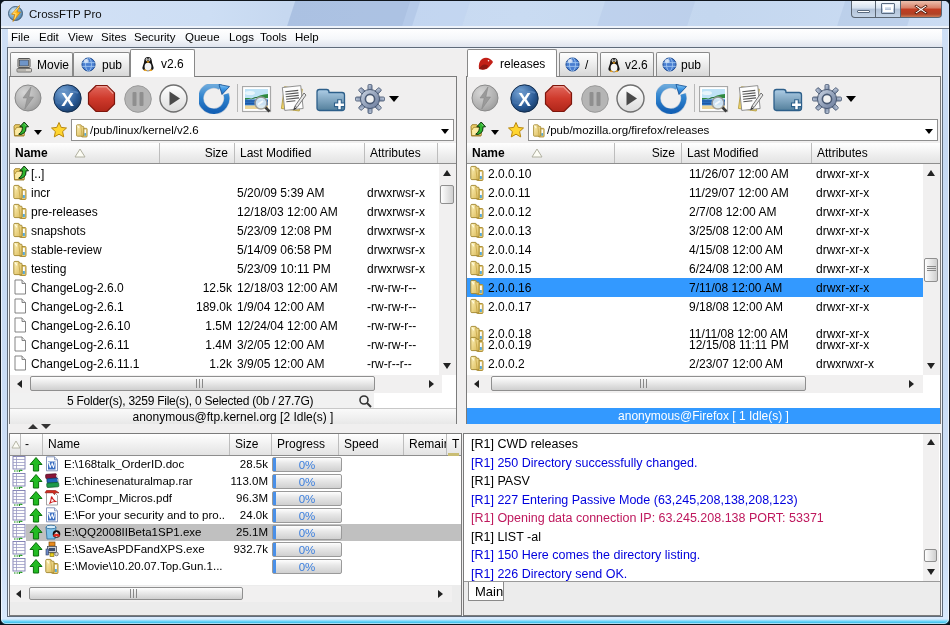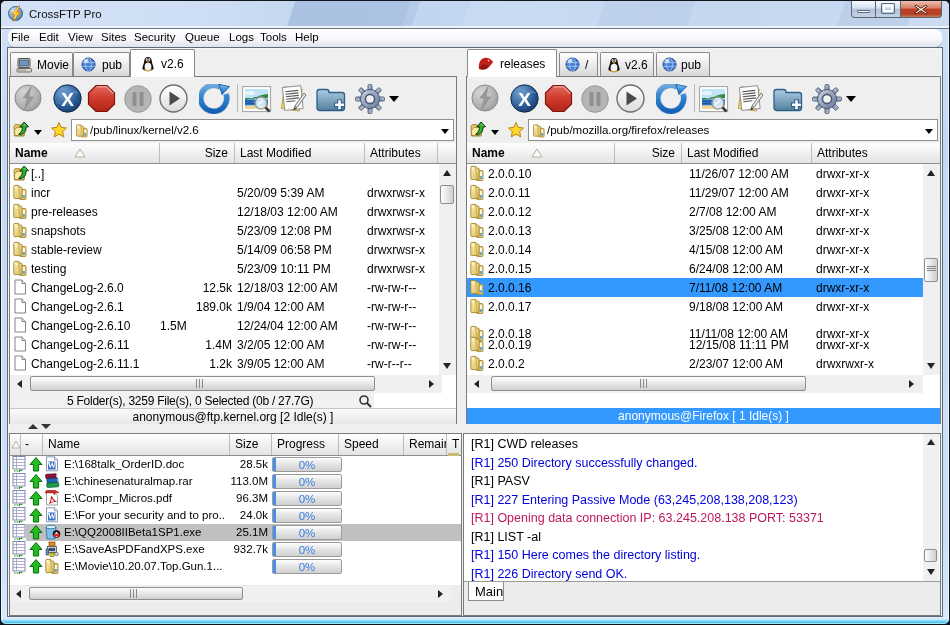--- a/index.html
+++ b/index.html
@@ -13,21 +13,21 @@
 #titlebar .streak { position:absolute; top:0; height:26px; }
 #titlehl { position:absolute; left:1px; top:26px; width:948px; height:2px; background:#eef3fa; }
 #titledk { position:absolute; left:1px; top:28px; width:948px; height:1px; background:#6a7585; }
 #titletext { position:absolute; left:29px; top:8px; font-size:11.5px; color:#101010; }
 #winbtns { position:absolute; left:851px; top:1px; height:17px; display:flex; }
 .wbtn { height:17px; border:1px solid #5a6572; border-top:none; position:relative; }
 .wbtn.min { width:25px; border-radius:0 0 0 4px; background:linear-gradient(180deg,#f6fafd 0%,#d5e1ef 45%,#b2c2d8 50%,#c4d4e7 100%); }
 .wbtn.max { width:25px; border-left:none; background:linear-gradient(180deg,#f6fafd 0%,#d5e1ef 45%,#b2c2d8 50%,#c4d4e7 100%); }
 .wbtn.close { width:41px; border-left:none; border-radius:0 0 4px 0; background:linear-gradient(180deg,#ecc0ae 0%,#d8826a 42%,#c23d22 52%,#b04226 82%,#cc7a55 100%); }
 #menubar { position:absolute; left:8px; top:29px; width:934px; height:19px;
-  background:linear-gradient(180deg,#ffffff 0%,#f5f7fa 55%,#dfe4ee 100%); border-bottom:1px solid #9aa2b2;border-radius:7px; }
+  background:linear-gradient(180deg,#ffffff 0%,#f5f7fa 55%,#dfe4ee 100%); border-bottom:1px solid #9aa2b2; }
 #menubar span { position:absolute; top:2px; font-size:11.5px; }
 #clientdark { position:absolute; left:7px; top:47px; width:936px; height:570px; border:1px solid #5f6b7a; }
 #clientlite { position:absolute; left:8px; top:48px; width:934px; height:568px; border:1px solid #f2f5f9; }
 #mainbg { position:absolute; left:9px; top:49px; width:932px; height:566px; background:#f0efef; }
 .tab { position:absolute; top:52px; height:25px; background:linear-gradient(180deg,#fefefe 0%,#ebebeb 50%,#d6d6d6 100%);
   border:1px solid #898989; border-bottom:none; border-radius:2px 2px 0 0; font-size:12px; z-index:2; }
 .tab.active { top:49px; height:28px; background:#fff; z-index:3; }
 .tab .tlabel { position:absolute; top:5px; }
 .tab.active .tlabel { top:7px; }
 .panel { position:absolute; top:76px; height:348px; background:#fff; border:1px solid #7b7b7b; z-index:2; }
@@ -471,21 +471,21 @@
       <span style="left:150px;width:72px;text-align:right">189.0k</span>
       <span style="left:227px">1/9/04 12:00 AM</span>
       <span style="left:357px">-rw-rw-r--</span>
     </div>
 <div class="trow" style="left:0;top:239px;width:429px">
       <svg class="abs" style="left:2px;top:1px" width="16" height="16" viewBox="0 0 16 16">
 <path d="M3 1 h7 l3.5 3.5 v10.5 h-10.5 z" fill="#fff" stroke="#777" stroke-width="0.9"></path>
 <path d="M10 1 v3.5 h3.5" fill="#e8e8e8" stroke="#777" stroke-width="0.9"></path>
 </svg>
       <span style="left:21px">ChangeLog-2.6.10</span>
-      <span style="left:150px;width:72px;text-align:left">1.5M</span>
+      <span style="left:150px;width:72px;text-align:right">1.5M</span>
       <span style="left:227px">12/24/04 12:00 AM</span>
       <span style="left:357px">-rw-rw-r--</span>
     </div>
 <div class="trow" style="left:0;top:258px;width:429px">
       <svg class="abs" style="left:2px;top:1px" width="16" height="16" viewBox="0 0 16 16">
 <path d="M3 1 h7 l3.5 3.5 v10.5 h-10.5 z" fill="#fff" stroke="#777" stroke-width="0.9"></path>
 <path d="M10 1 v3.5 h3.5" fill="#e8e8e8" stroke="#777" stroke-width="0.9"></path>
 </svg>
       <span style="left:21px">ChangeLog-2.6.11</span>
       <span style="left:150px;width:72px;text-align:right">1.4M</span>

